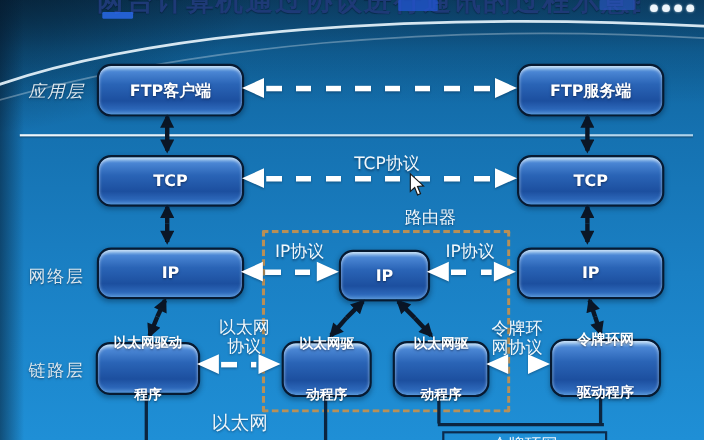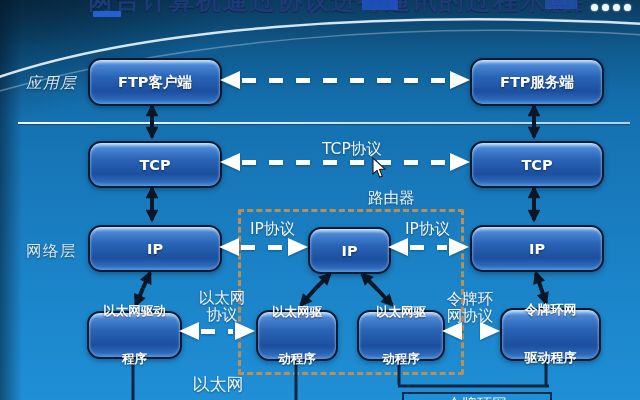--- a/index.html
+++ b/index.html
@@ -111,20 +111,21 @@
       <line x1="133" y1="355" x2="133" y2="401"></line>
       <line x1="296" y1="357" x2="296" y2="401"></line>
       <line x1="399" y1="357" x2="399" y2="385"></line>
       <line x1="546" y1="357" x2="546" y2="385"></line>
       <line x1="398" y1="386" x2="549" y2="386"></line>
     </g>
   </svg>
 
   <div class="layer-label" style="top:73px;font-style:italic;">应用层</div>
   <div class="layer-label" style="top:241px;">网络层</div>
+  <div class="layer-label" style="top:327px;">链路层</div>
 
   <div class="node big" style="left:88px;top:58px;width:130px;height:44px;">FTP客户端</div>
   <div class="node big" style="left:470px;top:58px;width:130px;height:44px;">FTP服务端</div>
 
   <div class="node big" style="left:88px;top:141px;width:130px;height:43px;">TCP</div>
   <div class="node big" style="left:470px;top:141px;width:130px;height:43px;">TCP</div>
 
   <div class="node big" style="left:88px;top:225px;width:130px;height:43px;">IP</div>
   <div class="node big" style="left:308px;top:227px;width:79px;height:43px;">IP</div>
   <div class="node big" style="left:470px;top:225px;width:130px;height:43px;">IP</div>

